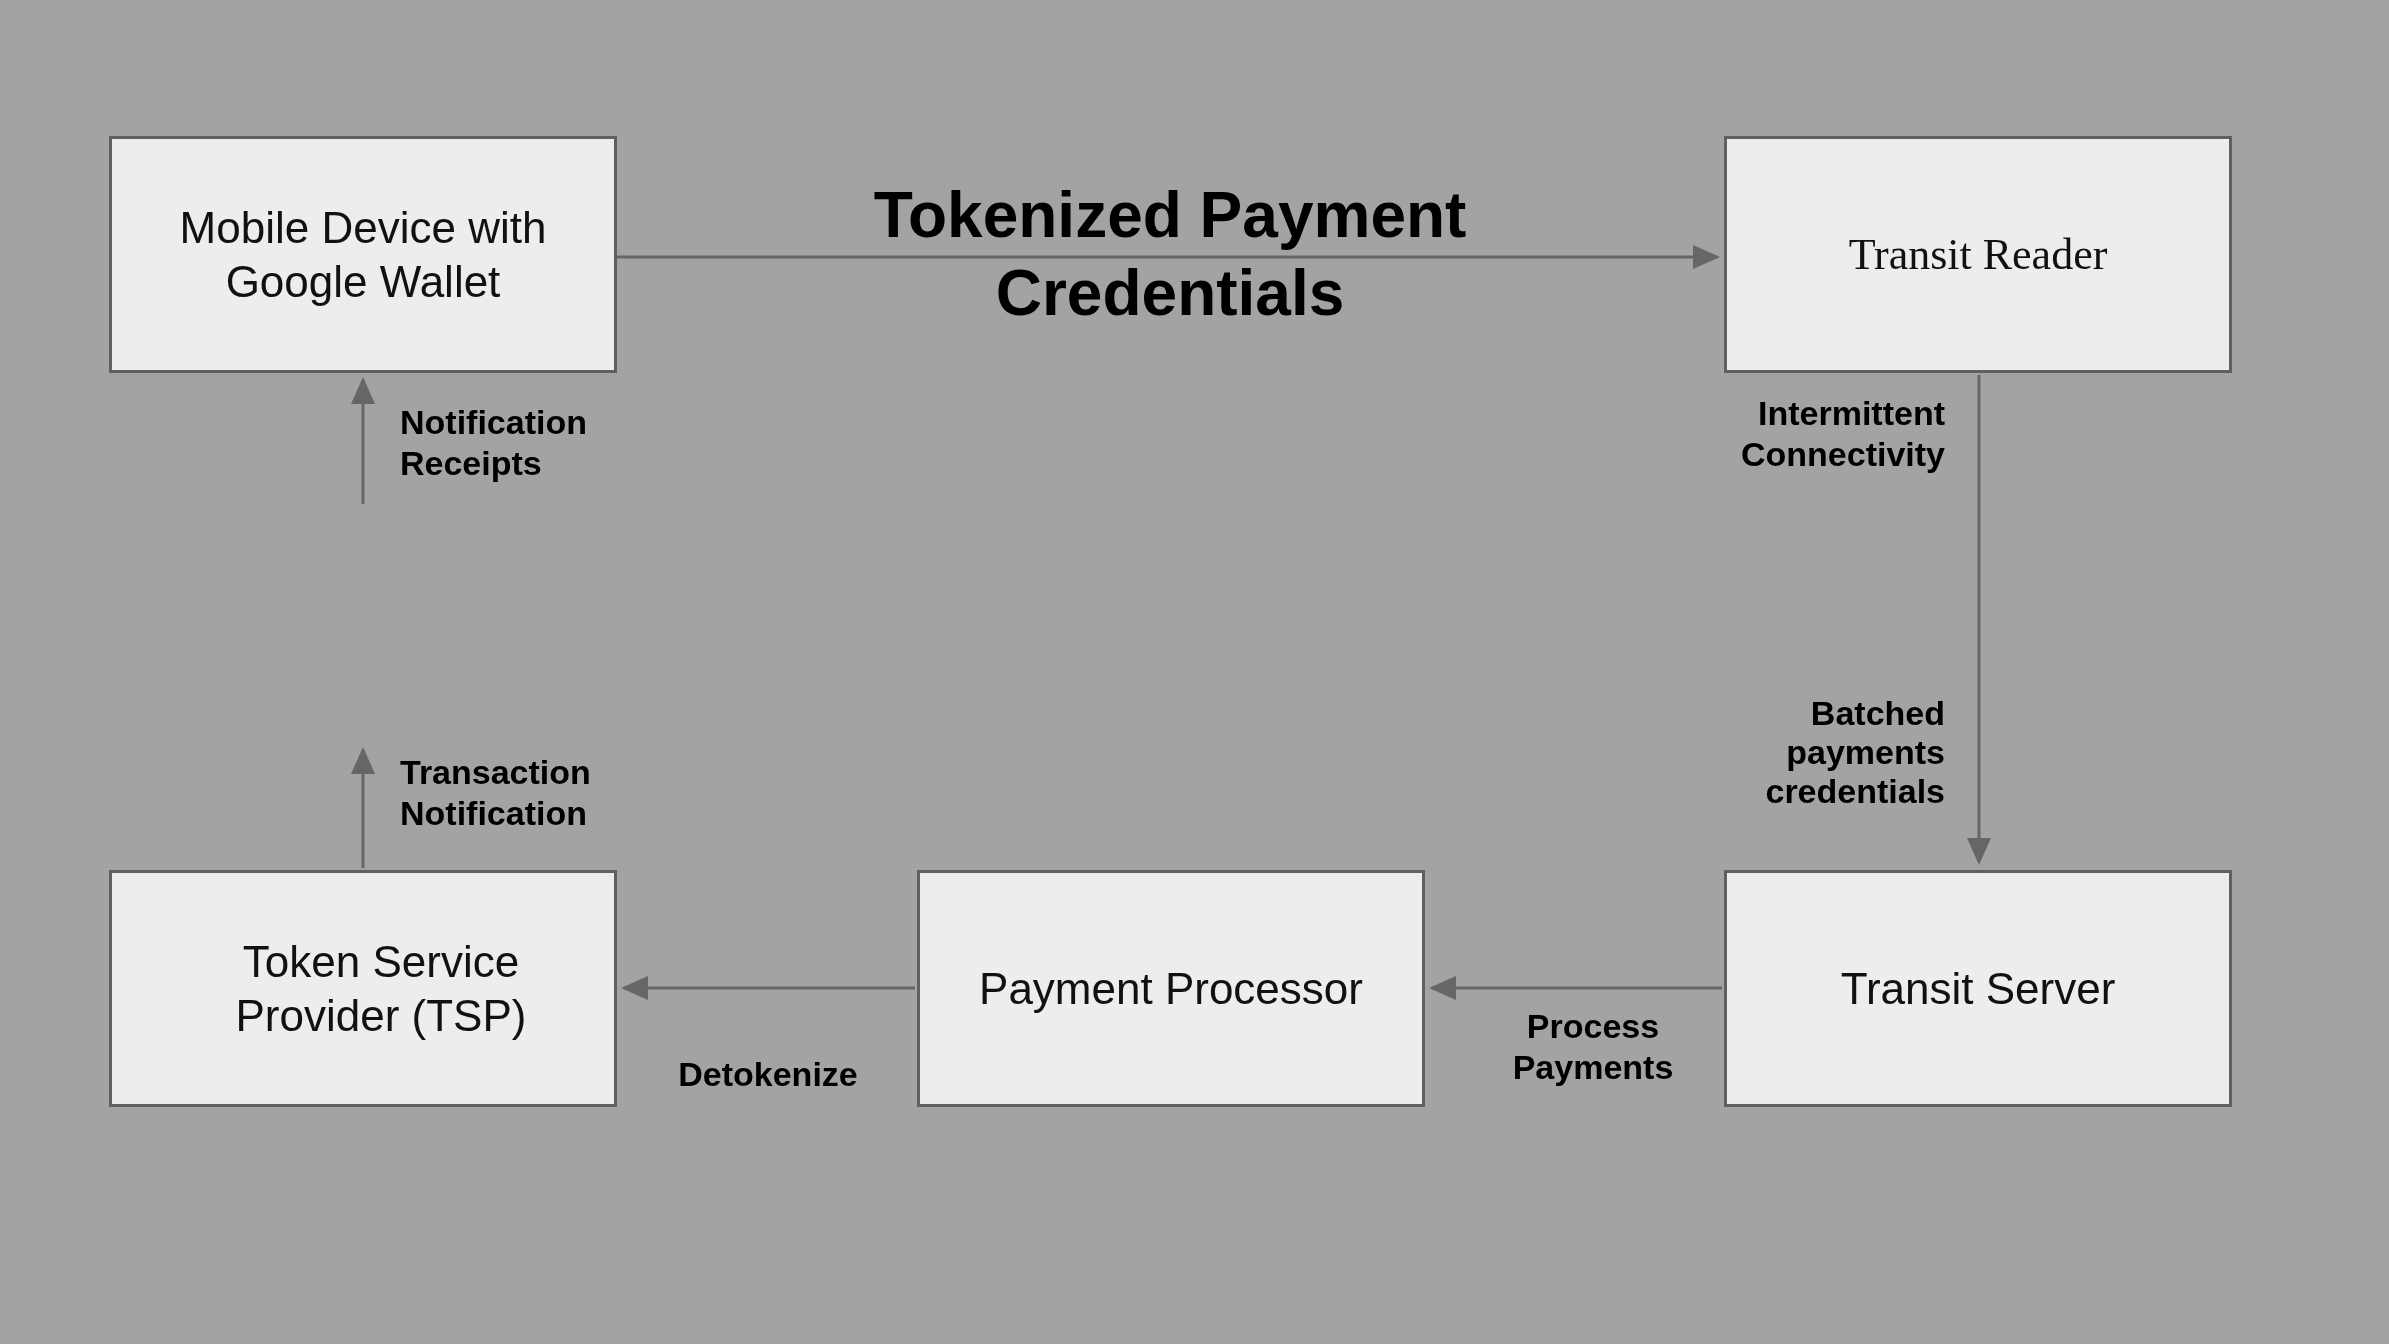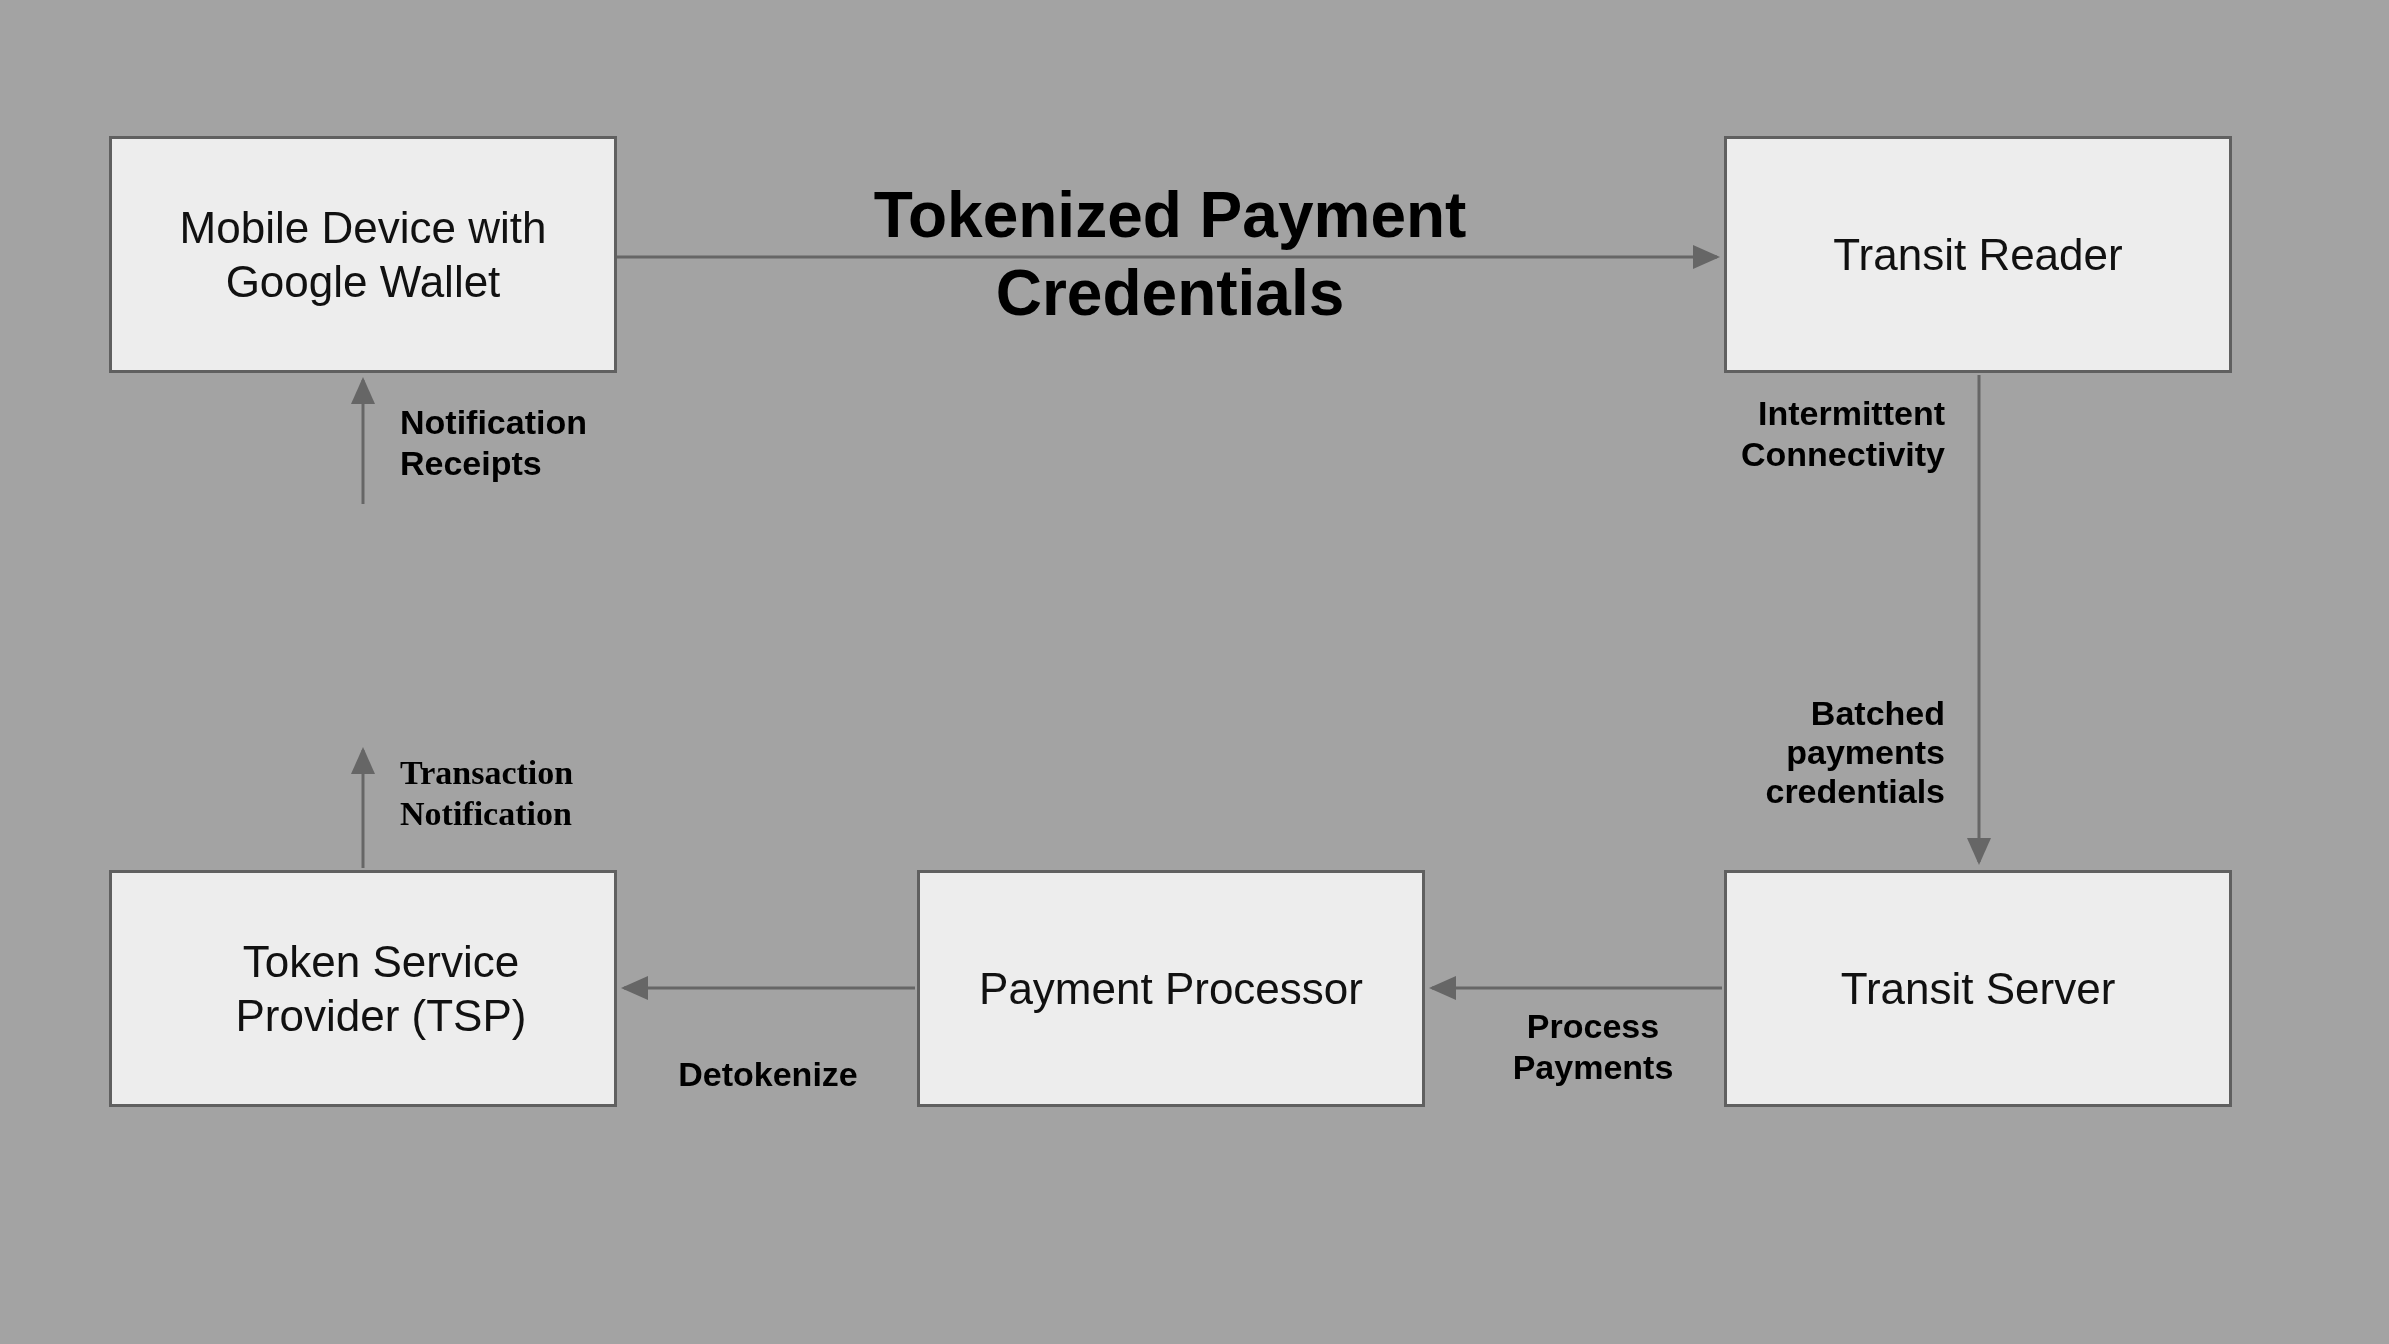--- a/index.html
+++ b/index.html
@@ -39,29 +39,29 @@
   .edge-label {
     position: absolute;
     color: #000000;
     font-weight: bold;
     font-size: 34px;
     line-height: 1.22;
     white-space: pre-line;
   }
   
   #node-mobile          { left: 109px;  top: 136px; width: 508px; height: 237px; }
-  #node-transit-reader  { left: 1724px; top: 136px; width: 508px; height: 237px; }
+  #node-transit-reader  { left: 1724px; top: 136px; width: 508px; height: 237px; font-family: Liberation Serif, serif; }
   #node-google-server   { left: 109px;  top: 506px; width: 508px; height: 237px; }
   #node-tsp             { left: 109px;  top: 870px; width: 508px; height: 237px; padding-left: 36px; }
   #node-payment-proc    { left: 917px;  top: 870px; width: 508px; height: 237px; }
   #node-transit-server  { left: 1724px; top: 870px; width: 508px; height: 237px; }
   
   #label-tokenized       { left: 700px;  top: 176px;  width: 940px; text-align: center; font-size: 64px; }
   #label-notif-receipts  { left: 400px;  top: 402px;  text-align: left; }
-  #label-transaction     { left: 400px;  top: 752px;  text-align: left; font-family: Liberation Serif, serif; }
+  #label-transaction     { left: 400px;  top: 752px;  text-align: left; }
   #label-intermittent    { right: 444px; top: 393px;  text-align: right; }
   #label-batched         { right: 444px; top: 694px;  text-align: right; line-height: 1.15; }
   #label-process         { left: 1443px; top: 1006px; width: 300px; text-align: center; }
   #label-detokenize      { left: 618px;  top: 1010px; width: 300px; text-align: center; margin-top: 44px; }
 </style>
 </head>
 <body>
 
 <div id="canvas">
 

